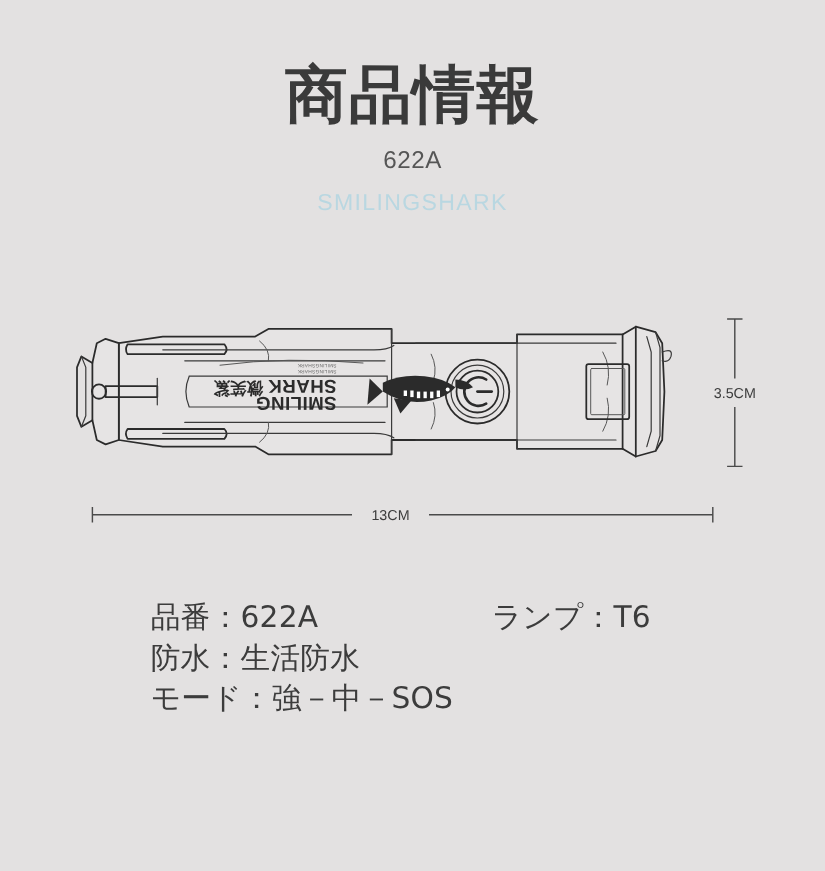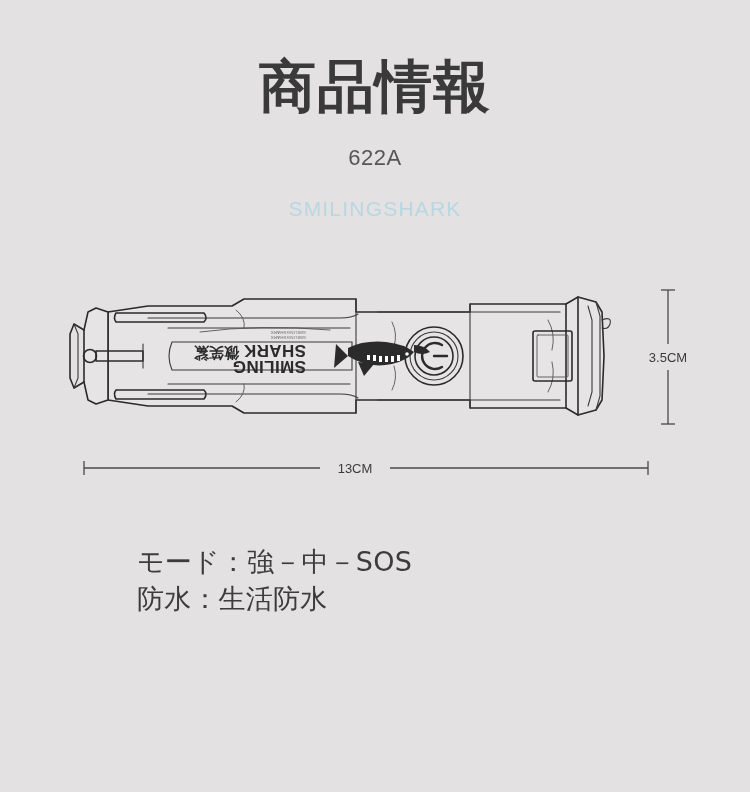--- a/index.html
+++ b/index.html
@@ -34,21 +34,21 @@
     margin: 0;
     padding-top: 55px;
     font-size: 57px;
     line-height: 62px;
     font-weight: bold;
     color: #3a3a3a;
     letter-spacing: 1px;
     font-family: "DejaVu Sans", "Liberation Sans", sans-serif;
   }
   .model-code {
-    margin: 12px;
+    margin: 0;
     padding-top: 16px;
     font-size: 22px;
     line-height: 26px;
     color: #565656;
     font-weight: normal;
     letter-spacing: 0.5px;
   }
   .brand-name {
     margin: 0;
     padding-top: 14px;
@@ -285,20 +285,24 @@
         <line class="dim" x1="390" y1="196" x2="648" y2="196"></line>
         <line class="dim" x1="84" y1="189" x2="84" y2="203"></line>
         <line class="dim" x1="648" y1="189" x2="648" y2="203"></line>
         <text class="dimtxt" x="355" y="201" text-anchor="middle">13CM</text>
       </g>
     </svg>
   </div>
 
   <div class="specs">
     <div class="spec-row">
-      <span class="spec-text">モード：強－中－SOS</span>
+      <span class="spec-text">品番：622A</span>
+      <span class="spec-right">ランプ：T6</span>
     </div>
     <div class="spec-row">
       <span class="spec-text">防水：生活防水</span>
     </div>
+    <div class="spec-row">
+      <span class="spec-text">モード：強－中－SOS</span>
+    </div>
   </div>
 
 </div>
 
 </body></html>

